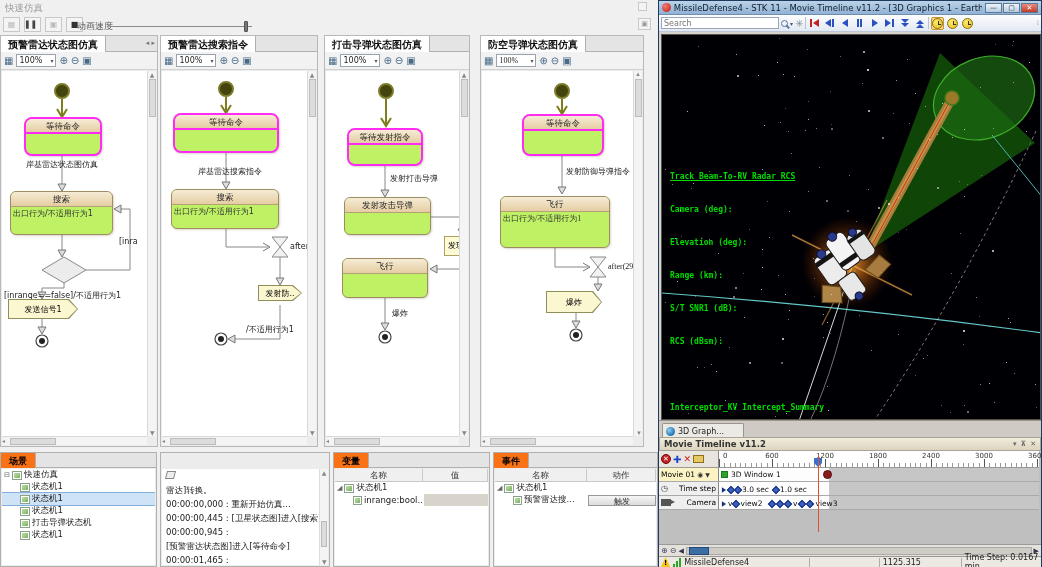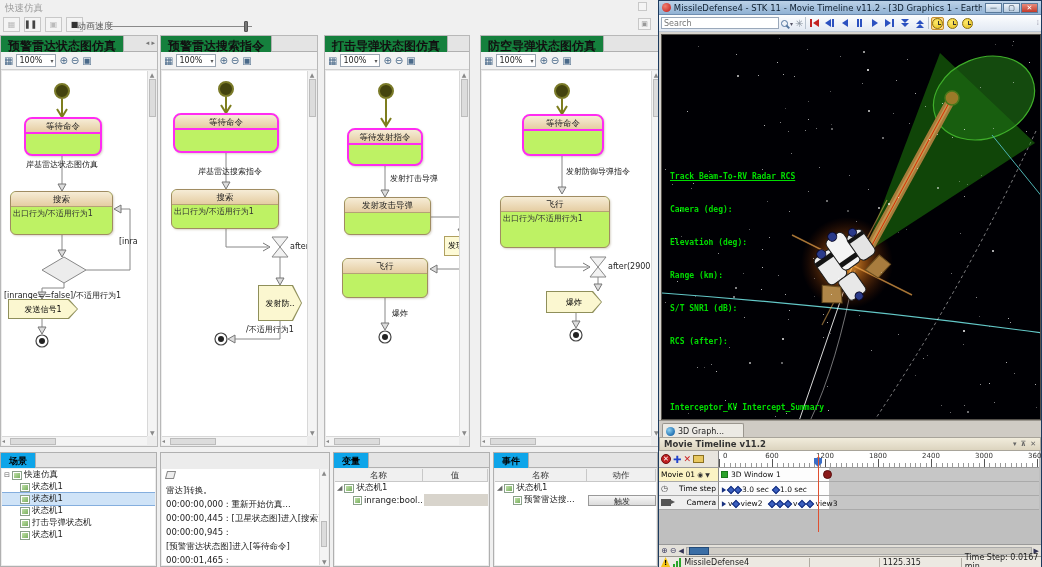--- a/index.html
+++ b/index.html
@@ -10,21 +10,21 @@
   
   #leftapp { position:absolute; left:0; top:0; width:658px; height:567px; background:#f0f0f0; }
   .lt-title { position:absolute; left:5px; top:2px; color:#9a9a9a; font-size:9.5px; }
   .tbtn { position:absolute; top:17px; width:17px; height:15px; border:1px solid #c8c8c8; background:#f4f4f4; display:flex; align-items:center; justify-content:center; }
   .speedlbl { position:absolute; left:77px; top:20px; color:#555; font-size:9px; }
   .slider-track { position:absolute; left:110px; top:26px; width:142px; height:1px; background:#8a8a8a; }
   .slider-thumb { position:absolute; left:244px; top:21px; width:4px; height:11px; background:#777; border:1px solid #555; border-radius:1px; }
 
   .dpanel { position:absolute; top:35px; height:412px; background:#ececec; border:1px solid #b8b8b8; }
   .dtabbar { height:16px; background:#e4e4e4; border-bottom:1px solid #b0b0b0; position:relative; }
-  .dtab { display:inline-block; height:16px; padding:2px 7px 0 7px; background:#15803d; border-right:1px solid #b0b0b0; font-weight:bold; font-size:12px; color:#111; white-space:nowrap; }
+  .dtab { display:inline-block; height:16px; padding:2px 7px 0 7px; background:#ffffff; border-right:1px solid #b0b0b0; font-weight:bold; font-size:10px; color:#111; white-space:nowrap; }
   .dtools { height:18px; background:#f2f2f2; border-bottom:1px solid #d0d0d0; display:flex; align-items:center; gap:3px; padding:0 3px; }
   .zoomsel { width:40px; height:13px; border:1px solid #9aa4b0; background:#fff; font-size:8px; display:flex; align-items:center; justify-content:space-between; padding:0 2px; color:#222; }
   .ico { color:#4a6a8a; font-size:10px; line-height:10px; }
   .dcanvas { position:absolute; left:1px; top:35px; right:10px; bottom:10px; background:#fff; overflow:hidden; }
   .vscroll { position:absolute; right:1px; top:35px; bottom:10px; width:9px; background:#f4f4f4; border-left:1px solid #d8d8d8; font-size:6px; color:#888; text-align:center; }
   .hscroll { position:absolute; left:1px; bottom:1px; right:10px; height:9px; background:#f4f4f4; border-top:1px solid #d8d8d8; font-size:6px; color:#888; }
   .vthumb { position:absolute; left:1px; top:8px; width:7px; height:38px; background:#dcdcdc; border:1px solid #bcbcbc; }
   .hthumb { position:absolute; left:8px; top:1px; width:46px; height:7px; background:#dcdcdc; border:1px solid #bcbcbc; }
 
   .uml-state { position:absolute; border:1px solid #a08c62; border-radius:6px; background:#bef264; box-shadow:1px 1px 2px rgba(120,100,60,.25); overflow:hidden; }
@@ -34,21 +34,21 @@
   .magenta .hd { border-bottom:2px solid #ff2bf2; }
   .dlabel { position:absolute; font-size:8px; color:#222; white-space:nowrap; }
   .sig { position:absolute; background:#8f8f5a; }
   .sig, .sig .in { clip-path:polygon(0 0, calc(100% - 9px) 0, 100% 50%, calc(100% - 9px) 100%, 0 100%); }
   .sig .in { position:absolute; inset:1px; background:#fbf7d0; font-size:8px; text-align:center; display:flex; align-items:center; justify-content:center; white-space:nowrap; }
   .actbox { position:absolute; border:1px solid #b0a060; background:#fdfad6; font-size:8px; text-align:center; line-height:17px; white-space:nowrap; overflow:hidden; }
   .dsvg { position:absolute; left:0; top:0; }
 
   .bpanel { position:absolute; top:452px; height:115px; background:#ececec; border:1px solid #b0b0b0; }
   .btabbar { height:15px; background:#e4e4e4; border-bottom:1px solid #b0b0b0; }
-  .btab { display:inline-block; height:15px; padding:2px 8px 0 8px; background:#0ea5e9; border-right:1px solid #b0b0b0; font-weight:bold; font-size:9px; }
+  .btab { display:inline-block; height:15px; padding:2px 8px 0 8px; background:#f97316; border-right:1px solid #b0b0b0; font-weight:bold; font-size:9px; }
   .bcontent { position:absolute; left:1px; right:1px; top:16px; bottom:1px; background:#fff; overflow:hidden; }
   .trow { display:flex; align-items:center; height:12px; gap:2px; font-size:8.5px; color:#222; white-space:nowrap; }
   .tico { width:10px; height:9px; background:#fff; border:1px solid #8aa08a; display:inline-block; position:relative; }
   .tico::after { content:""; position:absolute; inset:1px; background:linear-gradient(135deg,#bfe0a8,#7ab060); }
   .sel { background:#cfe3f7; outline:1px solid #84aede; }
   .conline { font-size:8.5px; color:#222; margin:2px 4px; white-space:nowrap; }
   .gridhead { display:flex; height:13px; background:#f0f0f0; border-bottom:1px solid #c8c8c8; font-size:8.5px; color:#333; }
   .gridhead > div { border-right:1px solid #c8c8c8; text-align:center; line-height:13px; }
 
   
@@ -225,21 +225,21 @@
       </svg>
       <div class="uml-state magenta" style="left:11px;top:42px;width:106px;height:40px;">
         <div class="hd">等待命令</div>
       </div>
       <div class="dlabel" style="left:36px;top:95px;">岸基雷达搜索指令</div>
       <div class="uml-state" style="left:9px;top:118px;width:108px;height:40px;">
         <div class="hd">搜索</div>
         <div class="bd">出口行为/不适用行为1</div>
       </div>
       <div class="dlabel" style="left:128px;top:171px;">after(1500</div>
-      <div class="sig" style="left:96px;top:214px;width:44px;height:36px;">
+      <div class="sig" style="left:96px;top:214px;width:44px;height:16px;">
             <div class="in">发射防..</div>
           </div>
       <div class="dlabel" style="left:84px;top:253px;">/不适用行为1</div>
     </div>
     <div class="vscroll">▲<div class="vthumb"></div><span style="position:absolute;bottom:0;left:2px;">▼</span></div>
     <div class="hscroll">◂<div class="hthumb"></div></div>
   </div>
 
   <div class="dpanel" style="left:324px;width:146px;">
     <div class="dtabbar">
@@ -281,21 +281,21 @@
       <div class="actbox" style="left:118px;top:165px;width:40px;height:20px;">发现导弹</div>
       <div class="uml-state" style="left:16px;top:187px;width:86px;height:40px;">
         <div class="hd">飞行</div>
       </div>
       <div class="dlabel" style="left:66px;top:237px;">爆炸</div>
     </div>
     <div class="vscroll">▲<div class="vthumb"></div><span style="position:absolute;bottom:0;left:2px;">▼</span></div>
     <div class="hscroll">◂<div class="hthumb"></div></div>
   </div>
 
-  <div class="dpanel" style="left:480px;width:182px;">
+  <div class="dpanel" style="left:480px;width:164px;font-family:Liberation Serif, serif;">
     <div class="dtabbar">
       <span class="dtab">防空导弹状态图仿真</span>
     </div>
     <div class="dtools">
       <span class="ico">▦</span>
       <span class="zoomsel">
             <span>100%</span>
             <span style="font-size:6px;color:#555;">▾</span>
           </span>
       <span class="ico">⊕</span>
@@ -526,21 +526,21 @@
         <polygon points="196,244 216,240 220,254 202,258" fill="#a87c3e" stroke="#6a4e20"></polygon>
       </g>
     </svg>
 
     <div class="ovl" style="top:114px;">
       <div style="text-decoration:underline;">Track_Beam-To-RV Radar RCS</div>
       <div class="ln"><span class="l">Camera (deg):</span><span></span></div>
       <div class="ln"><span class="l">Elevation (deg):</span><span></span></div>
       <div class="ln"><span class="l">Range (km):</span><span></span></div>
       <div class="ln"><span class="l">S/T SNR1 (dB):</span><span></span></div>
-      <div class="ln"><span class="l">RCS (after):</span><span></span></div>
+      <div class="ln"><span class="l">RCS (dBsm):</span><span></span></div>
       <div style="height:11px;"></div>
       <div>Interceptor_KV Intercept_Summary</div>
       
       
       
       
       
       
       
       

